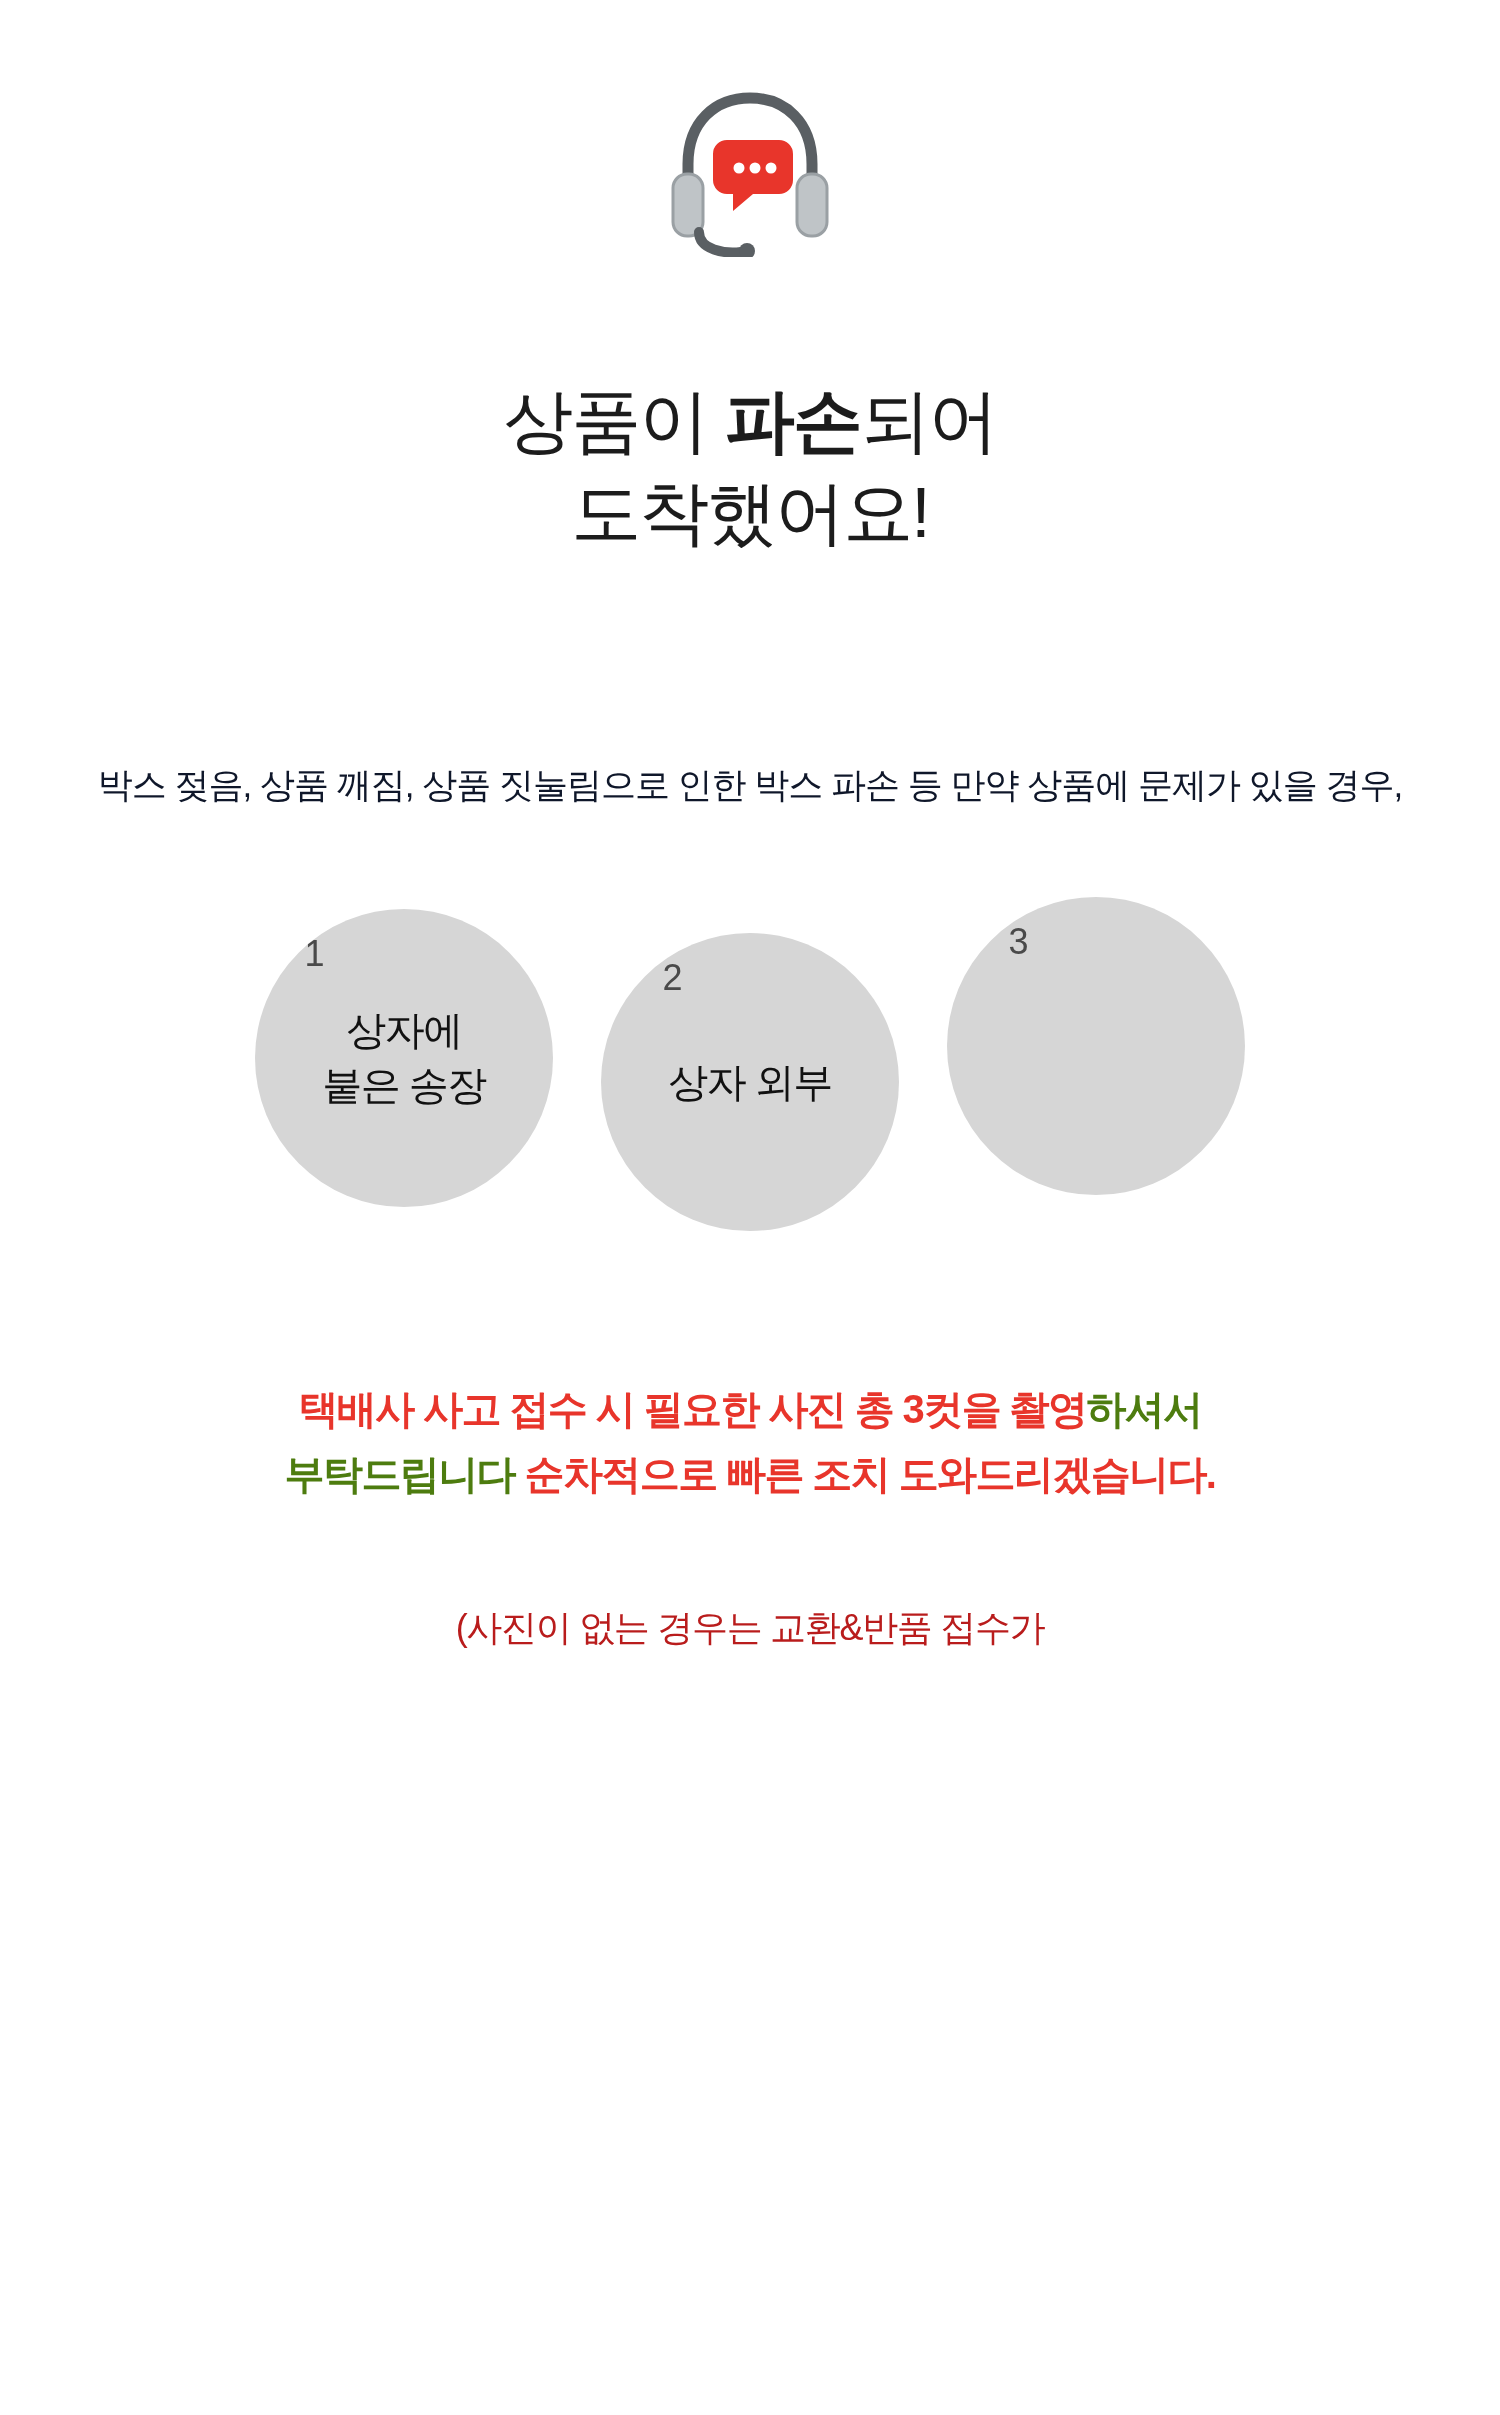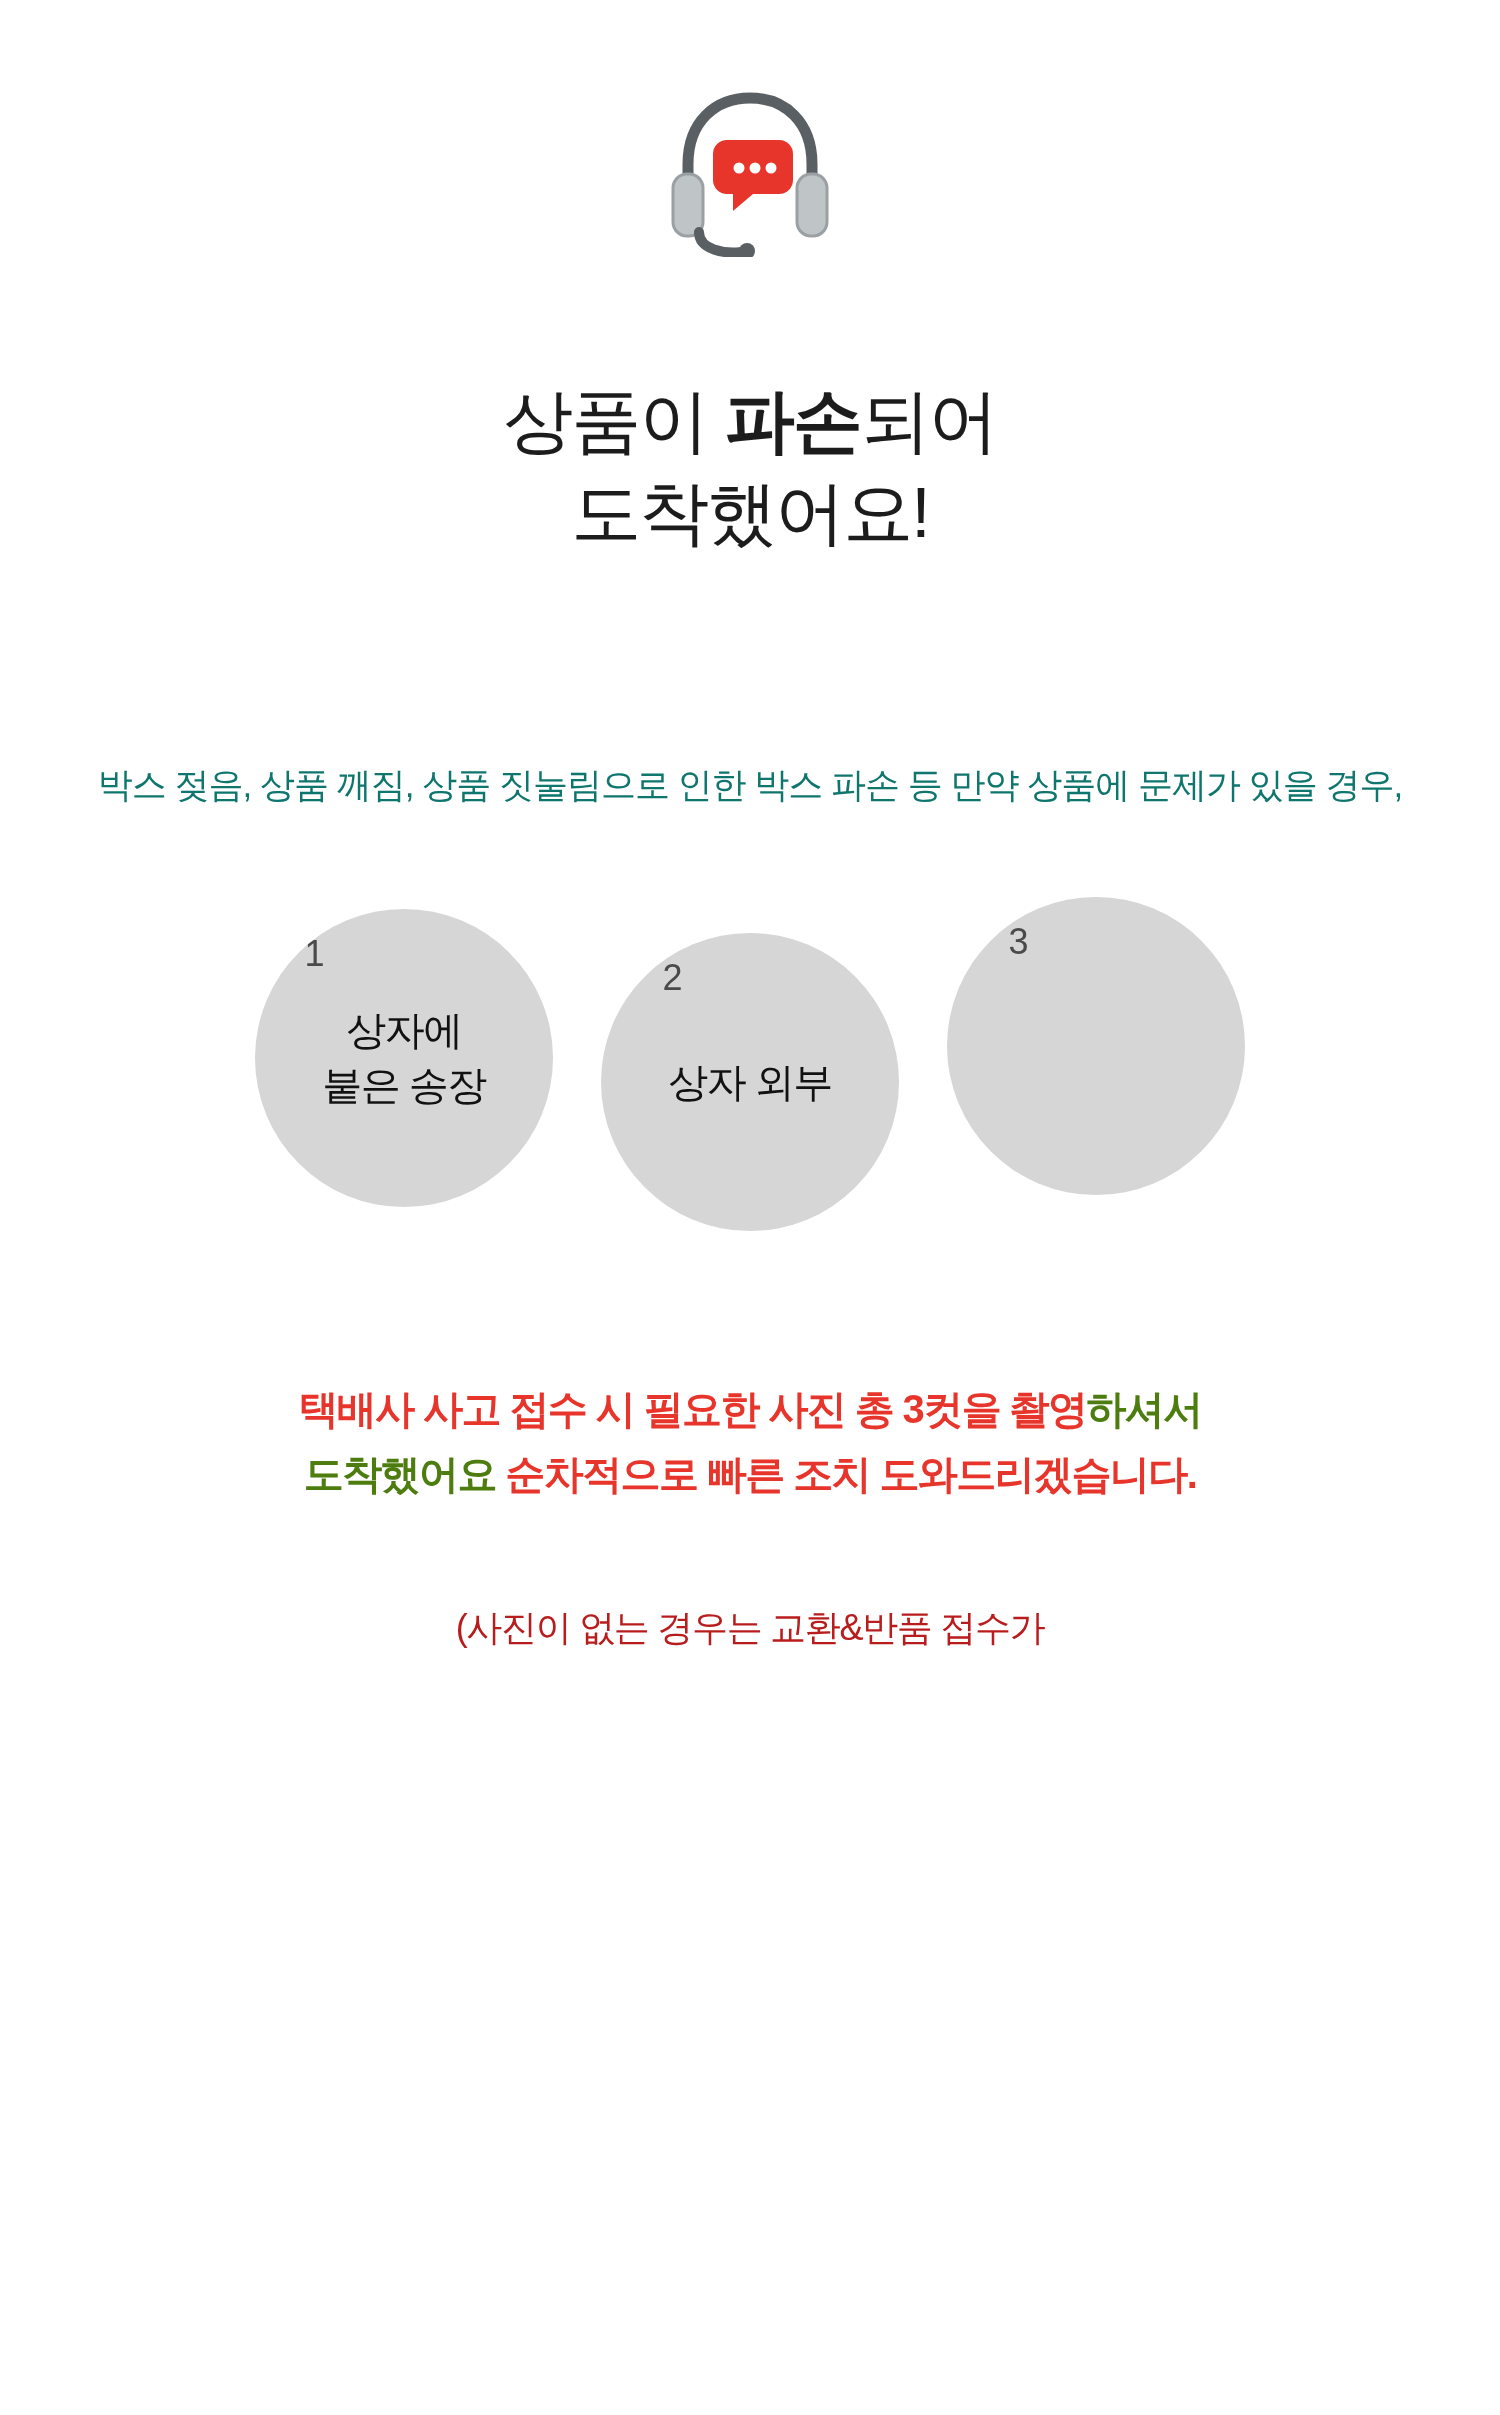--- a/index.html
+++ b/index.html
@@ -50,21 +50,21 @@
   .headline .line2 {
     display: block;
   }
 
   
   .intro {
     margin-top: 150px;
     text-align: center;
     font-size: 35px;
     line-height: 1.62;
-    color: #0f766e;
+    color: #0f172a;
     letter-spacing: -1px;
     font-weight: 400;
   }
 
   
   .circles {
     margin-top: 96px;
     width: 1040px;
     display: flex;
     justify-content: center;
@@ -186,21 +186,21 @@
     <div class="circle c3">
       <span class="num">3</span>
     </div>
   </div>
 
   <div class="notice">
     <span class="ln">
       <span class="red">택배사 사고 접수 시 필요한 사진 총 3컷을 촬영</span><span class="dark">하셔서</span>
     </span>
     <span class="ln">
-      <span class="dark">도착했어요 </span><span class="red">순차적으로 빠른 조치 도와드리겠습니다.</span>
+      <span class="dark">부탁드립니다 </span><span class="red">순차적으로 빠른 조치 도와드리겠습니다.</span>
     </span>
   </div>
 
   <div class="footnote">
     <span class="ln">(사진이 없는 경우는 교환&amp;반품 접수가</span>
   </div>
 
 </div>
 
 </body></html>

